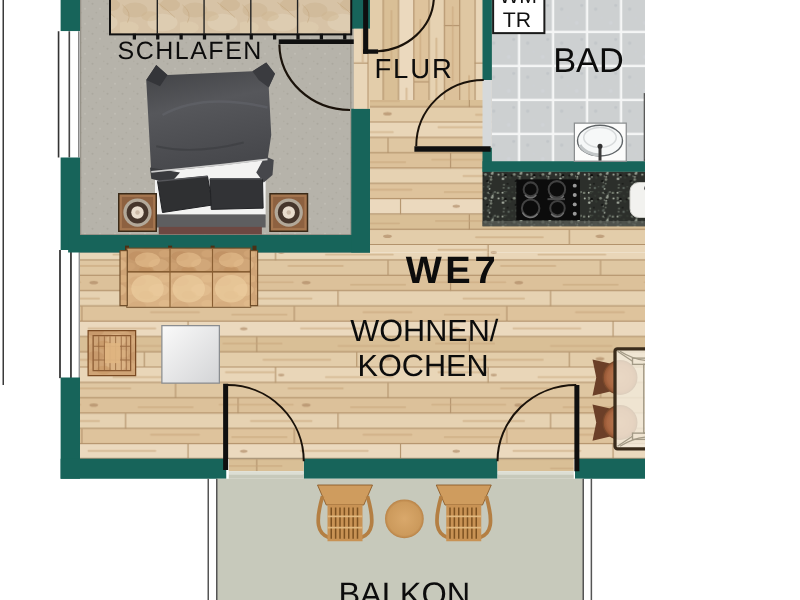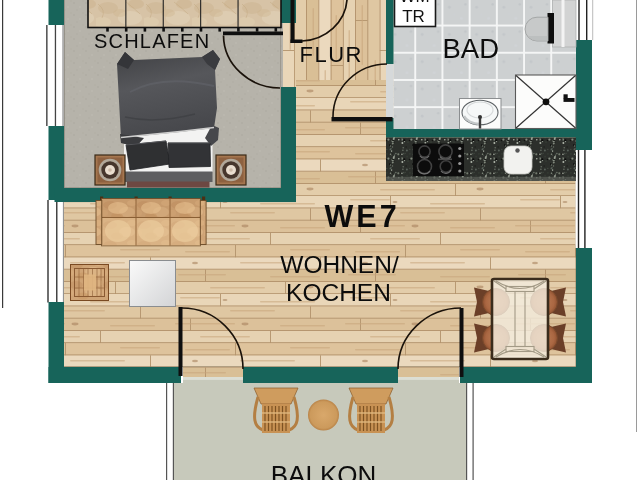--- a/index.html
+++ b/index.html
@@ -1,16 +1,16 @@
 <!DOCTYPE html>
 <html><head>
 <meta charset="utf-8">
 <style>
 html,body{margin:0;padding:0;background:#fff;}
-#plan{position:relative;width:640px;height:480px;overflow:hidden;background:#fff;
+#plan{position:relative;width:516px;height:480px;overflow:hidden;background:#fff;
 font-family:"Liberation Sans", sans-serif;}
 svg{display:block;}
 </style>
 </head>
 <body>
 <div id="plan">
 <svg width="640" height="480" viewBox="0 0 640 480">
 <defs>
 <pattern id="woodH" width="170" height="98" patternUnits="userSpaceOnUse">
   <rect width="170" height="98" fill="#e2ccab"></rect>

